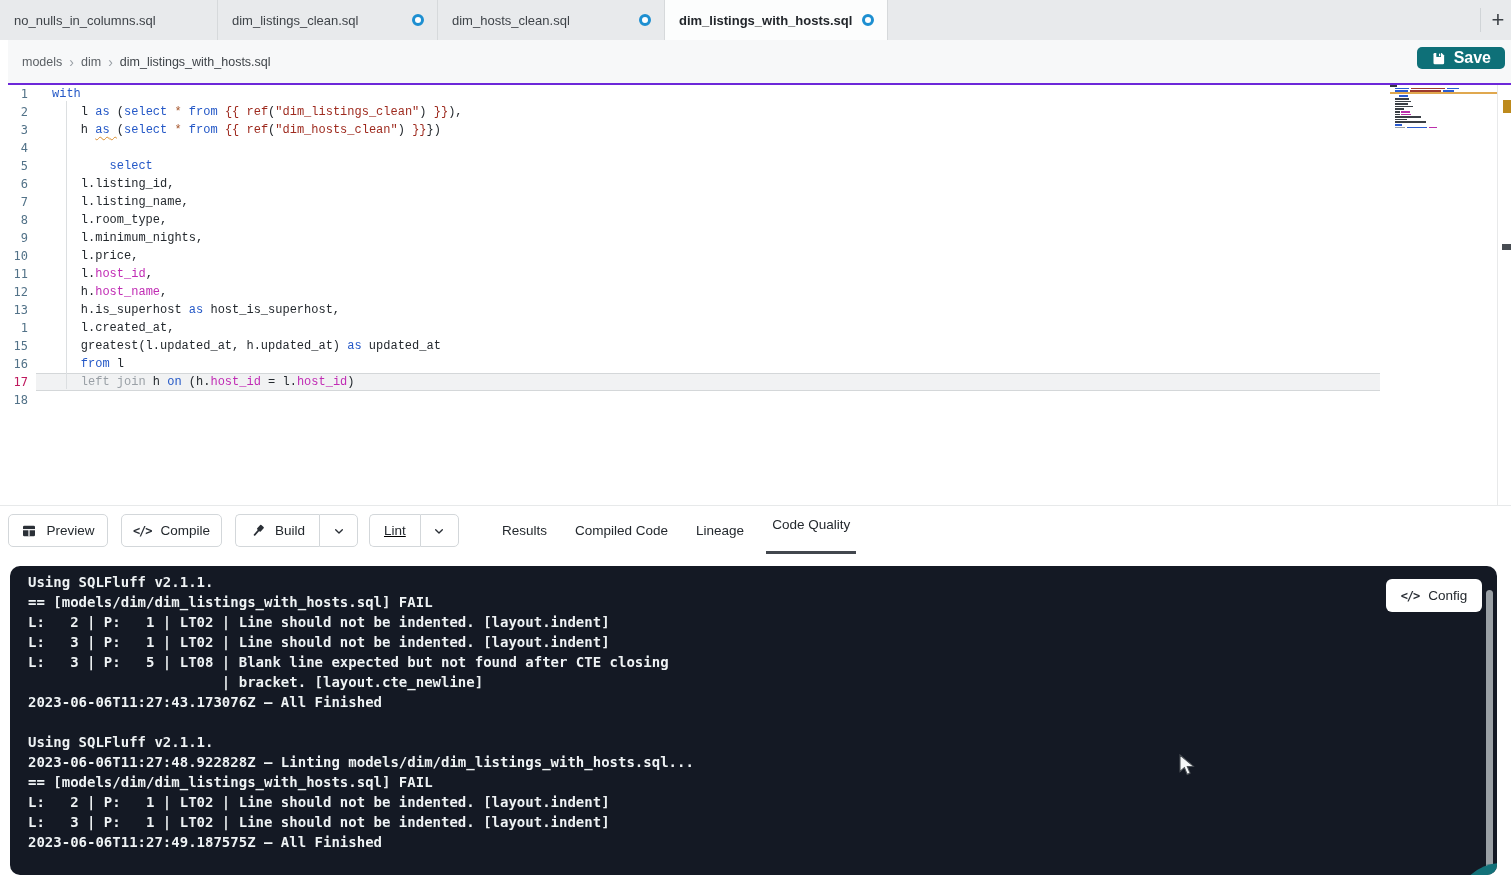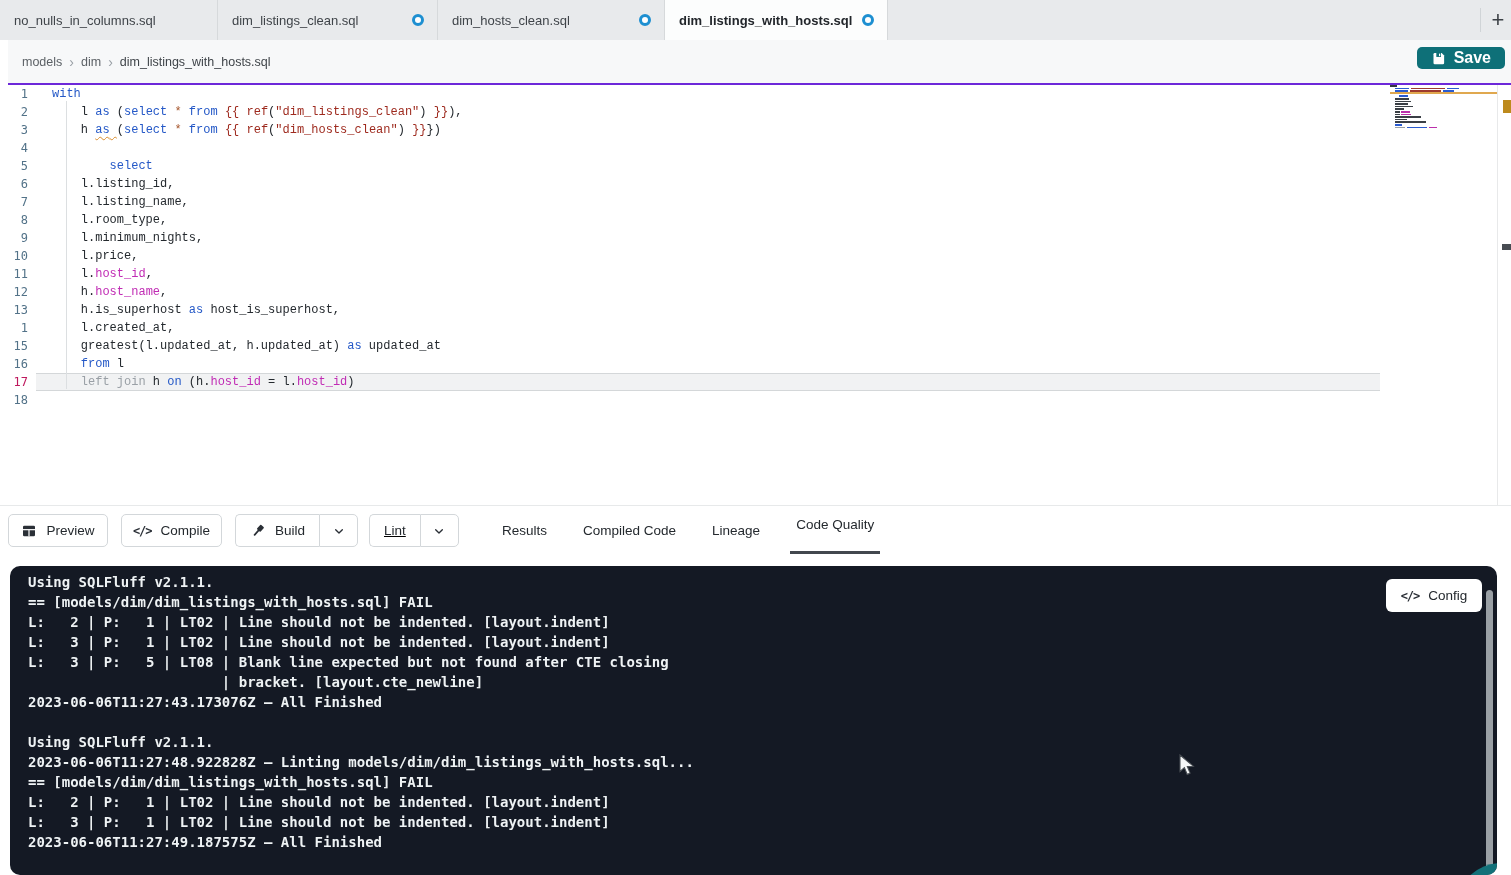--- a/index.html
+++ b/index.html
@@ -88,21 +88,21 @@
   .split-lint { left:369px;text-decoration:underline; }
   .split .seg { height:33px; background:#fff; border:1px solid #d3d7da;
                 display:flex; align-items:center; justify-content:center; gap:9px;
                 font-size:13.5px; color:#24292e; cursor:pointer;
                 font-family:"Liberation Sans",sans-serif; }
   .split .seg.main { border-radius:5px 0 0 5px; border-right:none; padding:0 14px; }
   .split .seg.chev { border-radius:0 5px 5px 0; width:39px; border-left:1px solid #d3d7da; }
   .code-glyph { font-family:"DejaVu Sans Mono", monospace; font-weight:700; font-size:12px;
                 letter-spacing:-1px; color:#2a2f36; }
   .panel-tabs { position:absolute; left:496px; top:0; height:48px; display:flex;
-                gap:24px; align-items:center; }
+                gap:16px; align-items:center; }
   .ptab { position:relative; height:48px; display:flex; align-items:center;
           padding:0 6px; font-size:13.5px; color:#24292e; cursor:pointer; }
   .ptab.active .ptab-label { transform:translateY(-6px); }
   .ptab.active::after { content:""; position:absolute; left:0; right:0; bottom:0;
                         height:3px; background:#42474e; }
 
   
   .terminal { position:absolute; left:10px; top:566px; width:1487px; height:309px;
               background:#141924; border-radius:10px; overflow:hidden; }
   .termlines { padding:6px 0 0 18px; }

